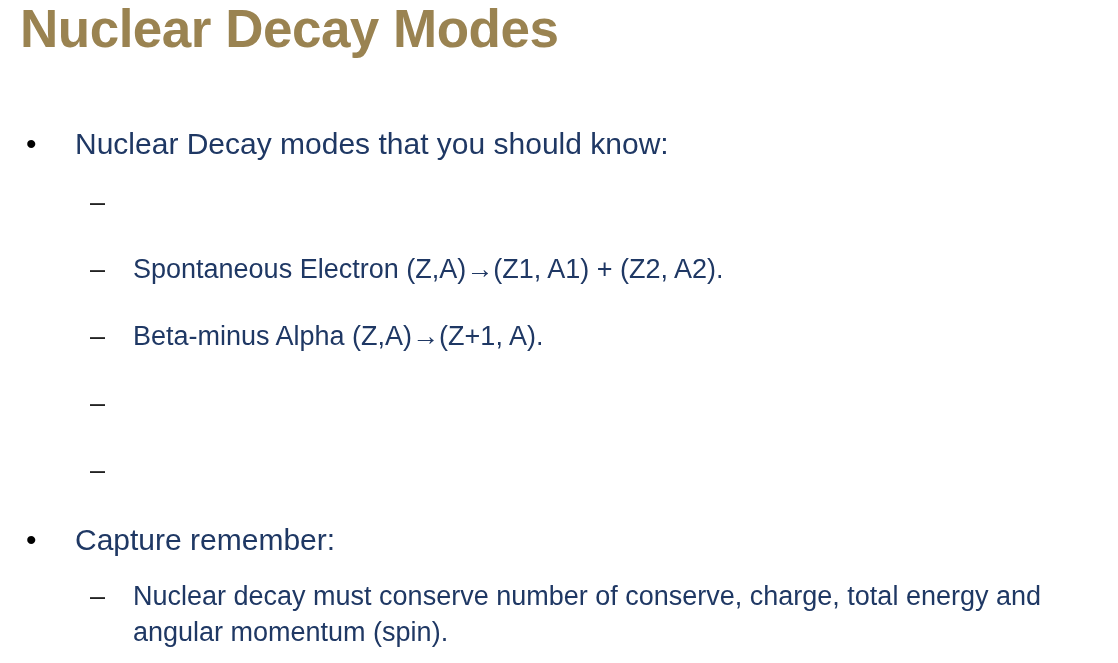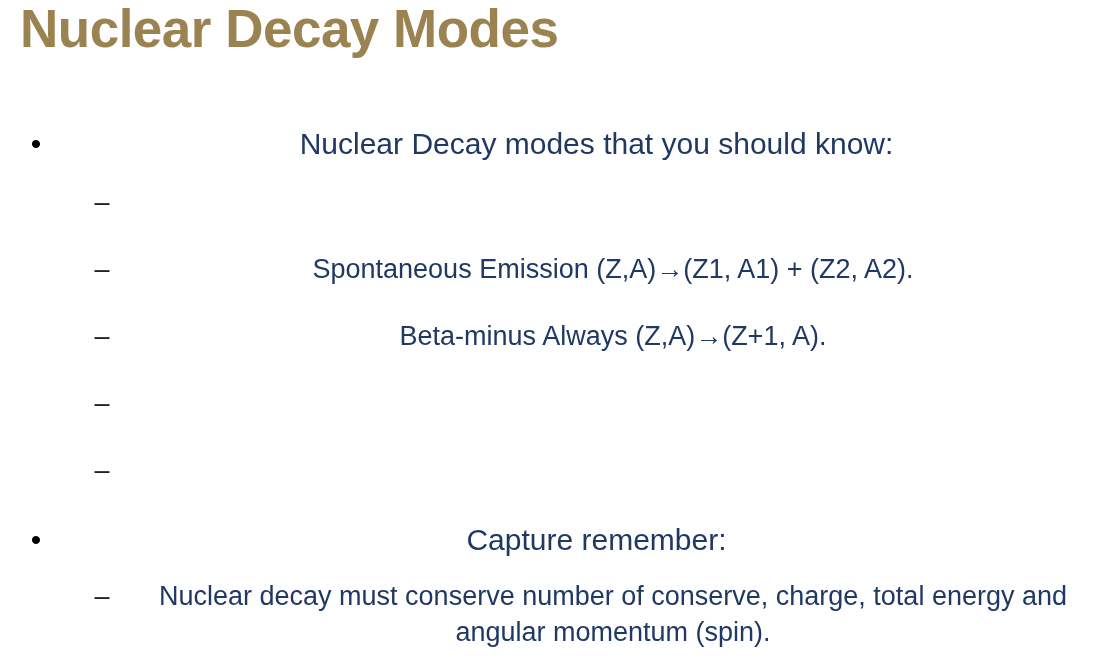--- a/index.html
+++ b/index.html
@@ -12,21 +12,20 @@
     height: 663px;
     overflow: hidden;
     font-family: "Liberation Sans", sans-serif;
     -webkit-font-smoothing: antialiased;
   }
   .slide {
     position: relative;
     width: 940px;
     height: 663px;
     background: #ffffff;
-    text-align: center;
   }
 
   
   .slide-title {
     position: absolute;
     left: 20px;
     top: -2px;
     font-size: 53px;
     font-weight: bold;
     letter-spacing: -0.5px;
@@ -109,28 +108,28 @@
     <div class="gap-after-b1"></div>
 
     <div class="lvl2">
       <span class="marker">–</span>
     </div>
 
     <div class="sub-gap"></div>
 
     <div class="lvl2">
       <span class="marker">–</span>
-      <span class="txt">Spontaneous Emission (Z,A)→(Z1, A1) + (Z2, A2).</span>
+      <span class="txt">Spontaneous Electron (Z,A)→(Z1, A1) + (Z2, A2).</span>
     </div>
 
     <div class="sub-gap"></div>
 
     <div class="lvl2">
       <span class="marker">–</span>
-      <span class="txt">Beta-minus Always (Z,A)→(Z+1, A).</span>
+      <span class="txt">Beta-minus Alpha (Z,A)→(Z+1, A).</span>
     </div>
 
     <div class="sub-gap"></div>
 
     <div class="lvl2">
       <span class="marker">–</span>
     </div>
 
     <div class="sub-gap"></div>
 

